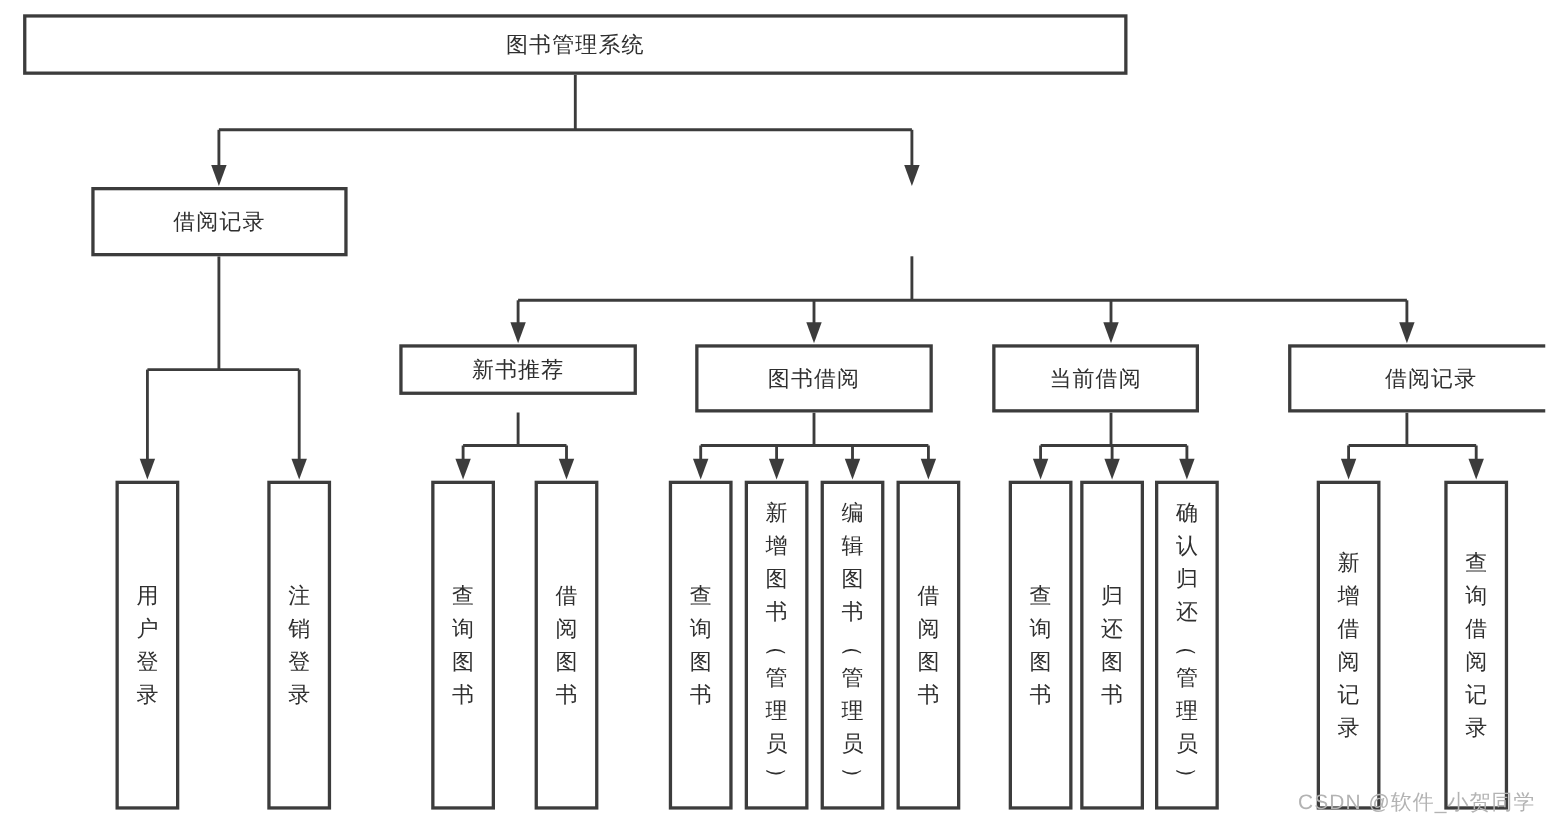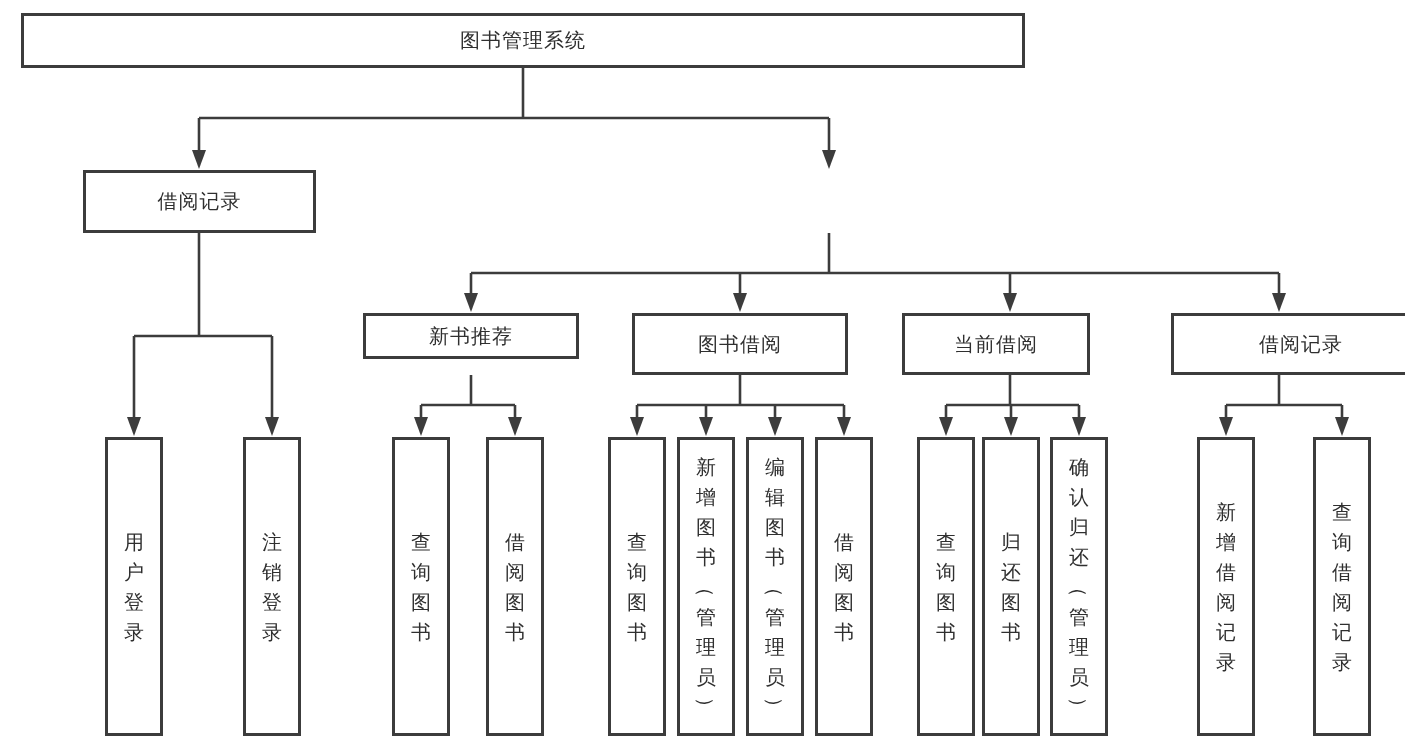--- a/index.html
+++ b/index.html
@@ -239,14 +239,15 @@
     <span class="vlabel">
         <span>查</span>
         <span>询</span>
         <span>借</span>
         <span>阅</span>
         <span>记</span>
         <span>录</span>
       </span>
   </div>
 
+  <div class="watermark">CSDN @软件_小贺同学</div>
 
 </div>
 
 </body></html>

